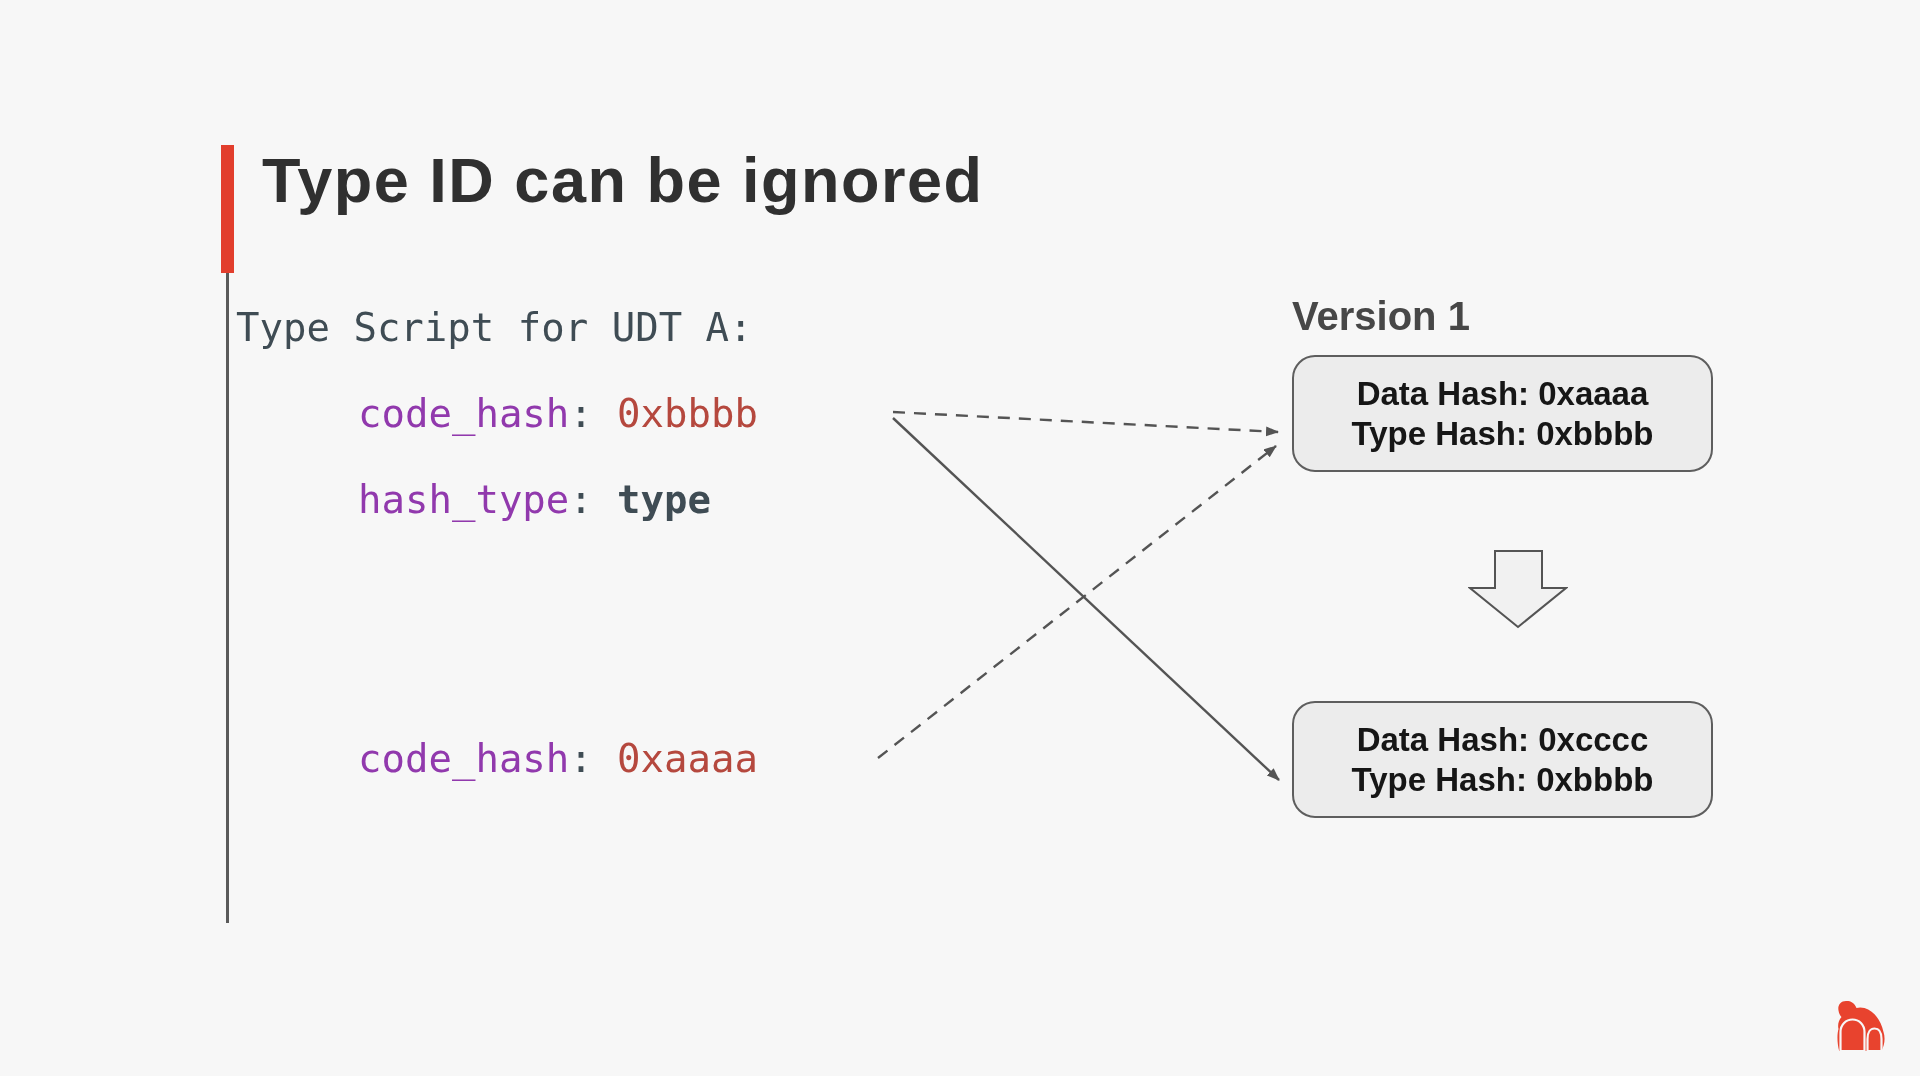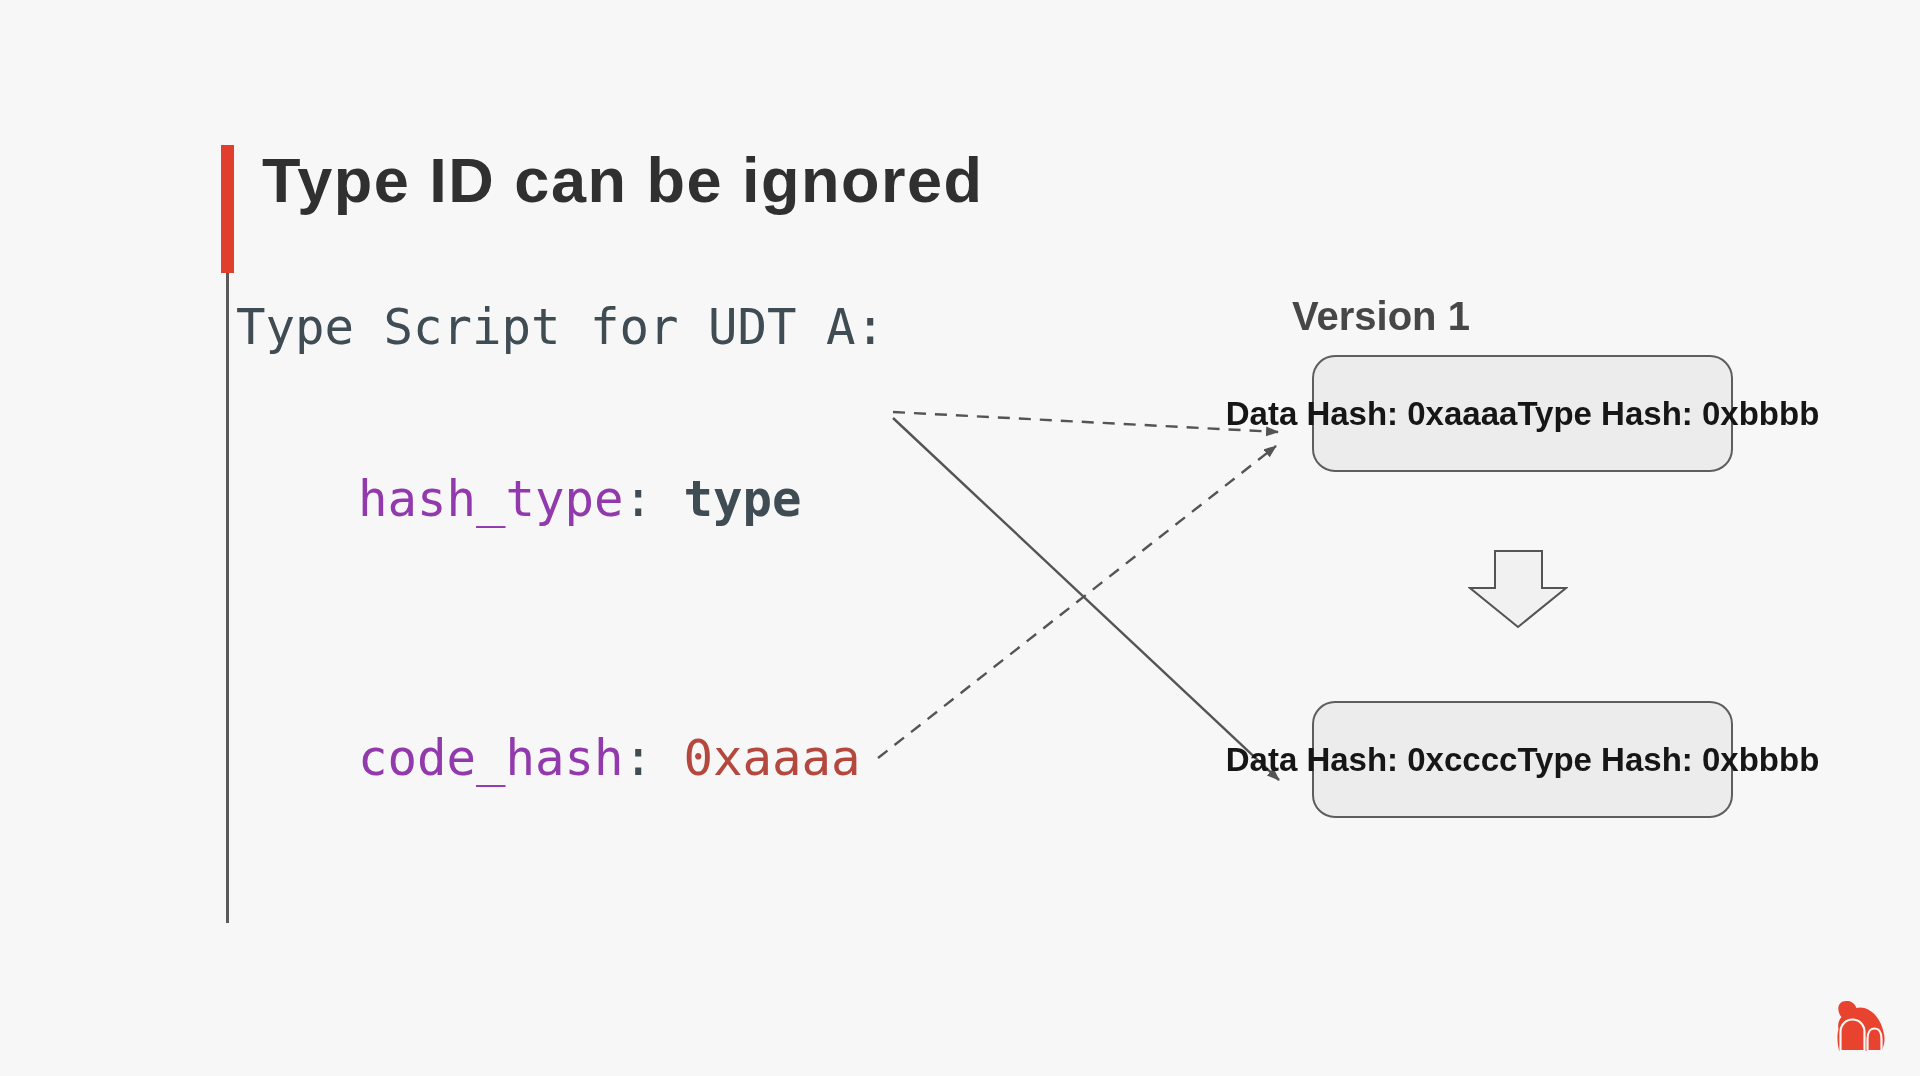--- a/index.html
+++ b/index.html
@@ -35,21 +35,21 @@
   }
   .title{
     position:absolute;left:262px;top:144px;
     font-size:63px;font-weight:bold;letter-spacing:1.5px;
     color:var(--title-text);
     white-space:nowrap;
   }
   .code-line{
     position:absolute;
     font-family:"DejaVu Sans Mono", monospace;
-    font-size:49px;line-height:56px;
+    font-size:39px;line-height:56px;
     color:var(--code-text);
     white-space:nowrap;
   }
   .code-line .key{color:var(--code-key-purple);}
   .code-line .sep{color:var(--code-text);}
   .code-line .val{margin-left:0.62em;}
   .code-line .val-hex{color:var(--code-value-red);}
   .code-line .val-plain{color:var(--code-text);font-weight:bold;}
   .overlay{
     position:absolute;left:0;top:0;width:1920px;height:1076px;
@@ -67,25 +67,24 @@
     position:absolute;left:1292px;width:421px;
     font-size:40px;font-weight:bold;
     color:var(--version-label);
     white-space:nowrap;
   }
   .hash-box{
     position:absolute;left:1292px;width:421px;height:117px;
     background:var(--box-fill);
     border:2px solid var(--box-border);
     border-radius:23px;
-    display:flex;flex-direction:row;justify-content:center;align-items:center;
+    display:flex;flex-direction:column;justify-content:center;align-items:center;
     font-size:33px;line-height:40px;font-weight:bold;
     color:var(--box-text);
     white-space:nowrap;
-    margin-left:20px;
   }
   .block-arrow{position:absolute;left:1468px;top:550px;}
   .block-arrow polygon{
     fill:#f1f1f1;stroke:var(--connector-gray);stroke-width:2;stroke-linejoin:miter;
   }
   .logo{position:absolute;left:1836px;top:1001px;}
   .logo .body{fill:var(--logo-red);}
   .logo .cut{fill:var(--logo-red);stroke:var(--background);stroke-width:2.2;}
 </style>
 </head>
@@ -93,20 +92,23 @@
 
 <div class="slide">
 
   <div class="accent-bar"></div>
   <div class="v-rule"></div>
 
   <h1 class="title">Type ID can be ignored</h1>
 
   <div class="code-line" style="left:236px;top:300px">
     <span>Type Script for UDT A:</span>
+  </div>
+  <div class="code-line" style="left:358px;top:386px">
+    <span class="key">code_hash</span><span class="sep">:</span><span class="val val-hex">0xbbbb</span>
   </div>
   <div class="code-line" style="left:358px;top:472px">
     <span class="key">hash_type</span><span class="sep">:</span><span class="val val-plain">type</span>
   </div>
 
   <div class="code-line" style="left:358px;top:731px">
     <span class="key">code_hash</span><span class="sep">:</span><span class="val val-hex">0xaaaa</span>
   </div>
 
   <svg class="overlay" viewBox="0 0 1920 1076" aria-hidden="true">

